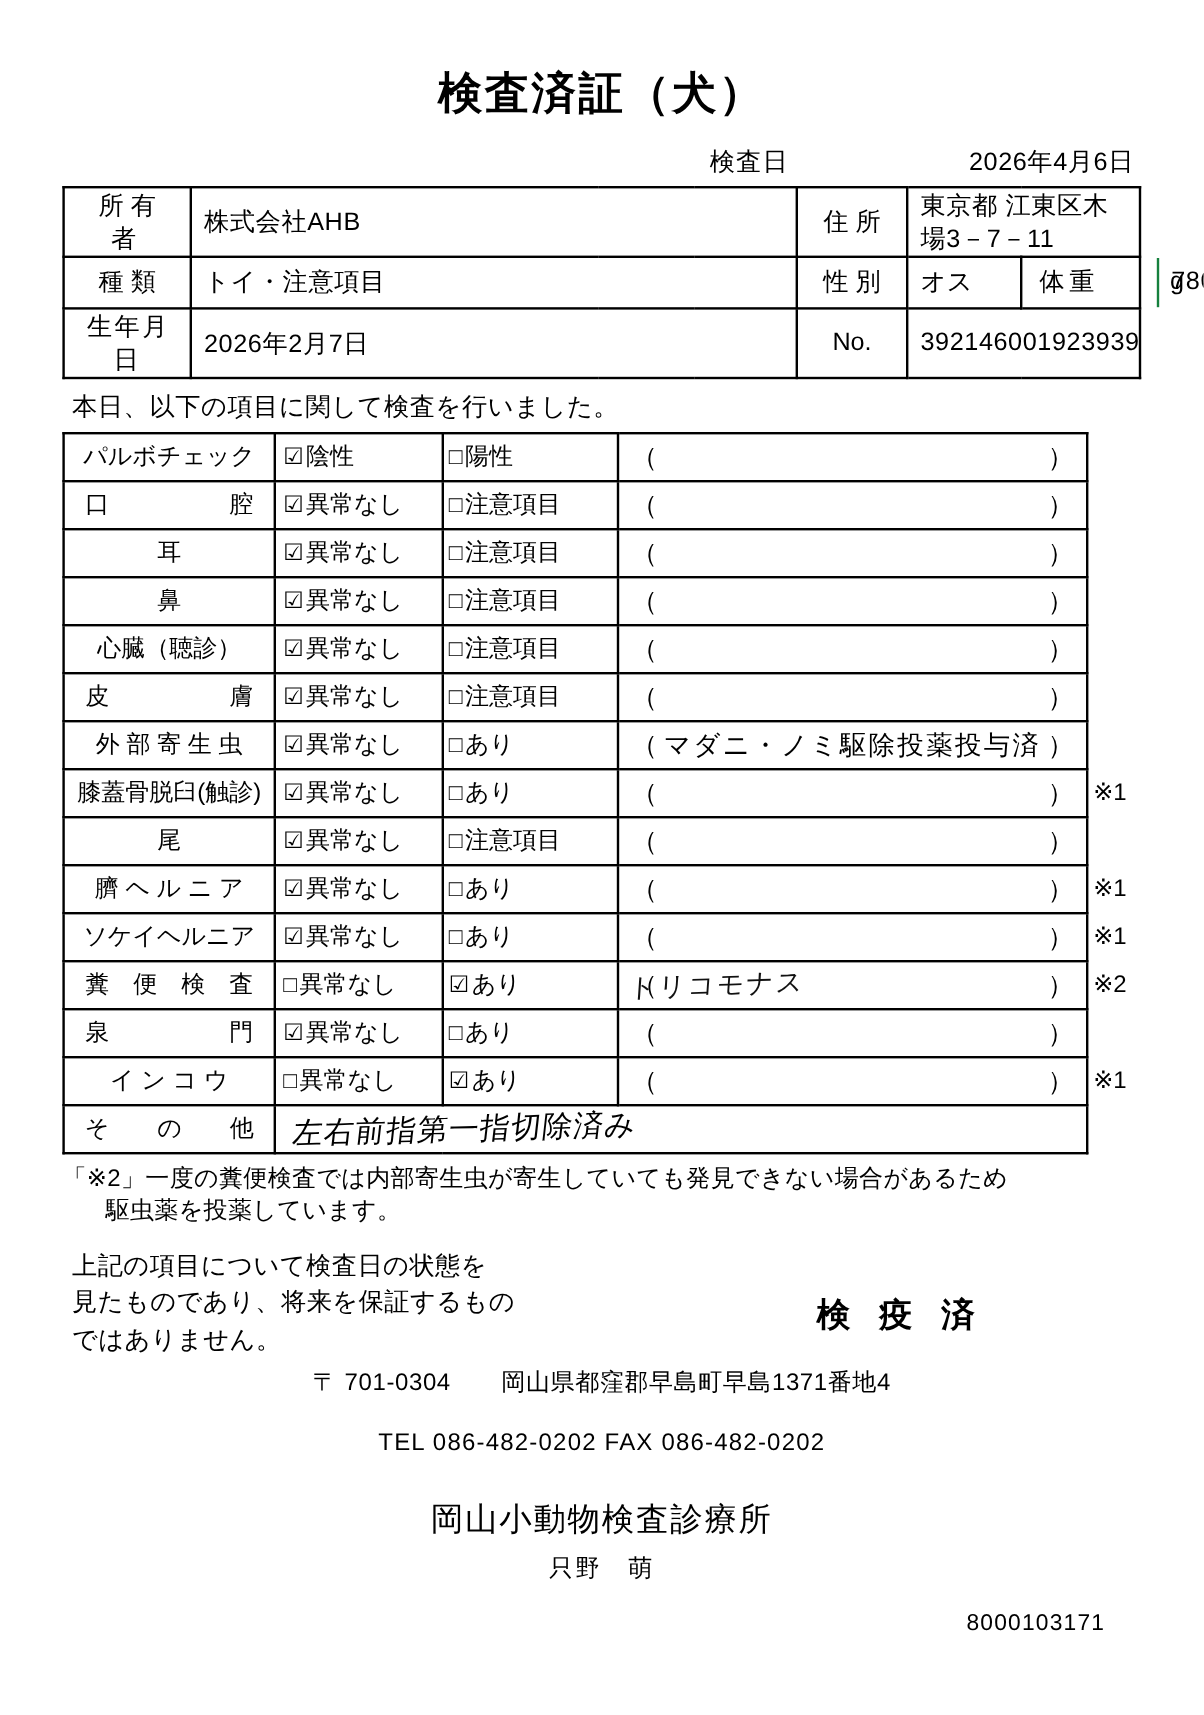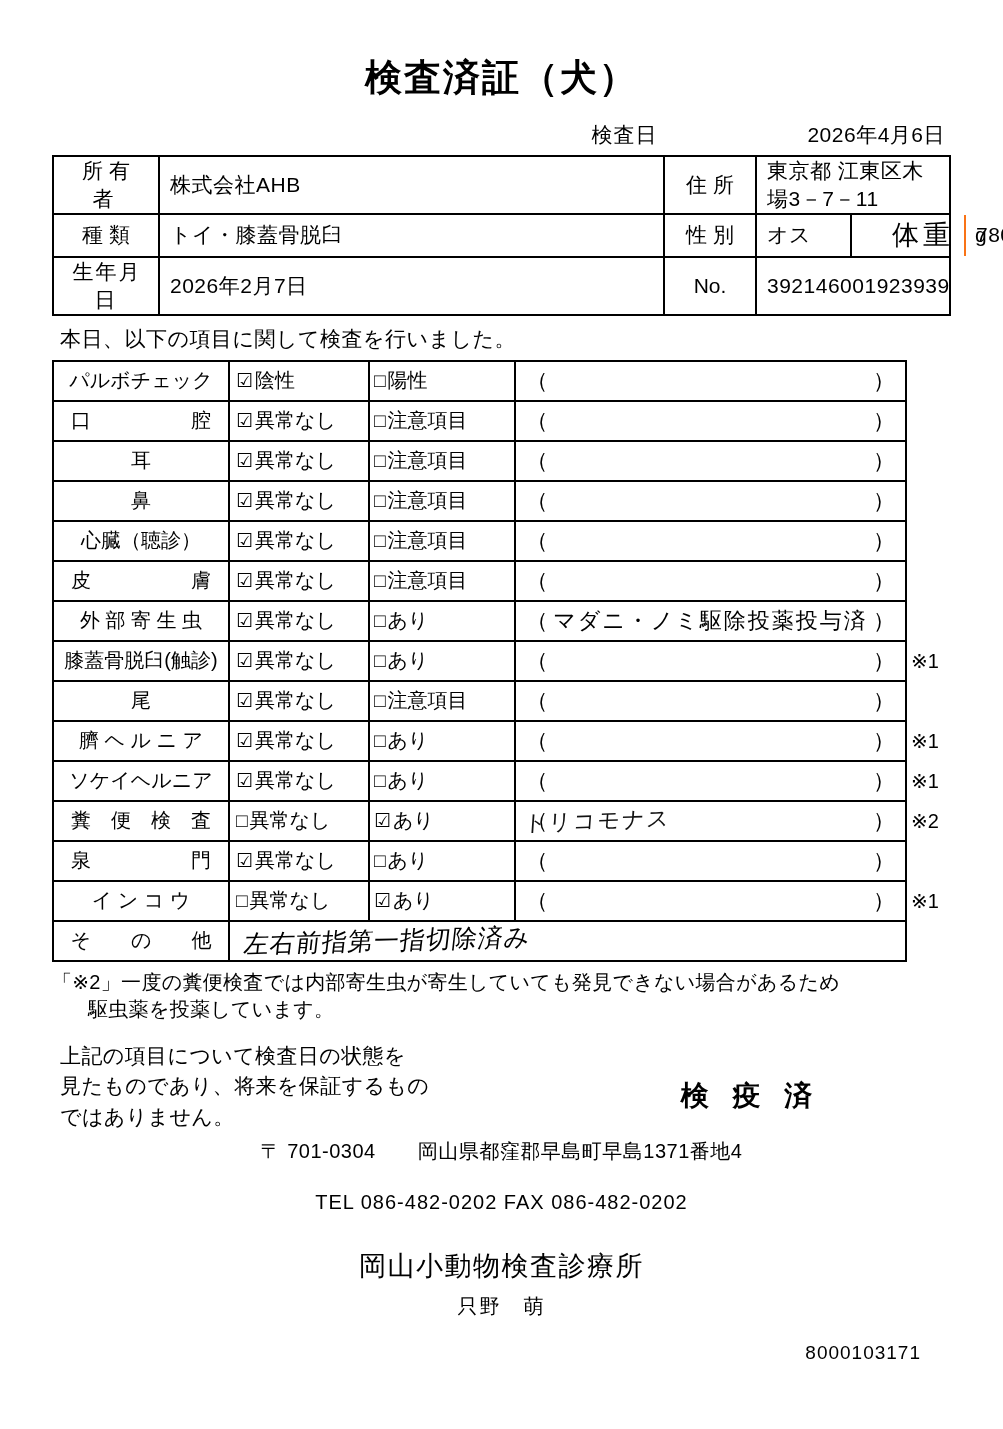--- a/index.html
+++ b/index.html
@@ -234,28 +234,28 @@
     </colgroup>
     <tbody>
         <tr>
       <td class="lab">所有者</td>
       <td class="val-cell" colspan="3">株式会社AHB</td>
       <td class="lab">住所</td>
       <td class="val-cell" colspan="2">東京都 江東区木場3－7－11</td>
     </tr>
     <tr>
       <td class="lab">種類</td>
-      <td class="val-cell" colspan="3">トイ・膝蓋骨脱臼</td>
+      <td class="val-cell" colspan="3">トイ・注意項目</td>
       <td class="lab">性別</td>
       <td class="val-cell">オス</td>
       <td class="val-cell" style="padding:0">
         <table style="width:100%;border-collapse:collapse;table-layout:fixed">
           <tbody>
                 <tr>
-            <td style="border:none;border-right:2px solid #f97316;width:92px;text-align:right;font-size:27px;letter-spacing:4px;text-indent:4px;height:37px">体重</td>
+            <td style="border:none;border-right:2px solid #15803d;width:92px;text-align:left;font-size:21px;letter-spacing:4px;text-indent:4px;height:37px">体重</td>
             <td style="border:none;text-align:right;font-size:21px;padding-right:6px">780</td>
             <td style="border:none;width:34px;text-align:left;font-size:21px">g</td>
           </tr>
         </tbody>
             </table>
       </td>
     </tr>
     <tr>
       <td class="lab lab-narrow">生年月日</td>
       <td class="val-cell" colspan="3">2026年2月7日</td>

